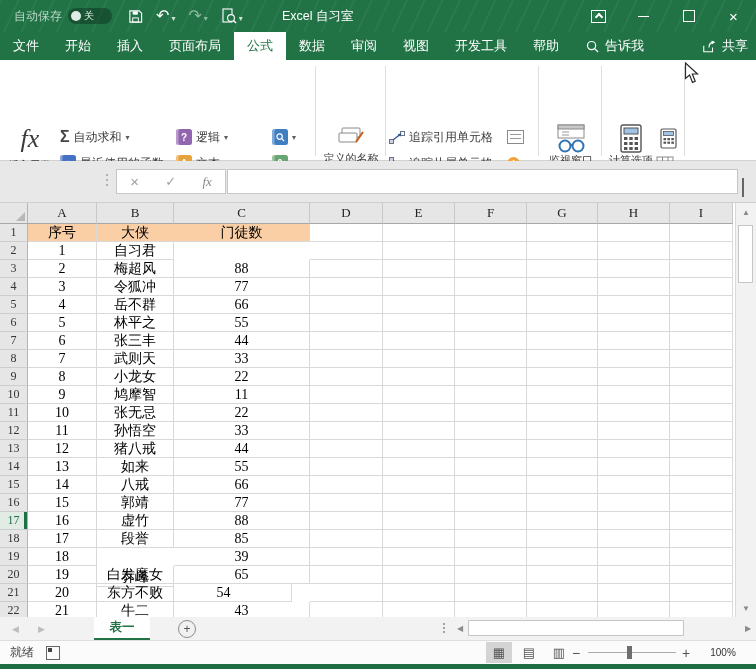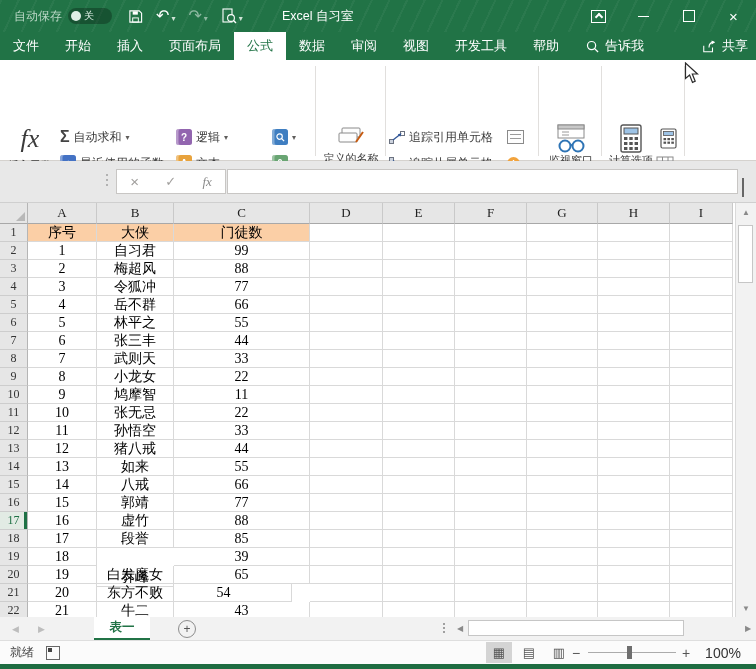--- a/index.html
+++ b/index.html
@@ -105,21 +105,21 @@
   .statusbar{position:absolute;left:0;top:641px;width:756px;height:23px;background:#fbfbfb;font-size:12px;color:#444;}
   .ready{position:absolute;left:10px;top:0;height:23px;display:flex;align-items:center;}
   .macro{position:absolute;left:46px;top:5px;width:12px;height:12px;border:1px solid #666;position:absolute;}
   .macro i{position:absolute;left:1px;top:1px;width:4px;height:4px;background:#444;}
   .viewbtn{position:absolute;top:1px;width:26px;height:21px;display:flex;align-items:center;justify-content:center;font-size:13px;color:#555;}
   .viewbtn.active{background:#d4d4d4;}
   .zminus{position:absolute;left:572px;top:0;height:23px;display:flex;align-items:center;font-size:14px;color:#555;}
   .ztrack{position:absolute;left:588px;top:11px;width:88px;height:1px;background:#ababab;}
   .zthumb{position:absolute;left:627px;top:5px;width:5px;height:13px;background:#6e6e6e;}
   .zplus{position:absolute;left:682px;top:0;height:23px;display:flex;align-items:center;font-size:14px;color:#555;}
-  .zlabel{position:absolute;left:700px;top:0;height:23px;width:46px;display:flex;align-items:center;justify-content:center;font-size:14px;color:#333;}
+  .zlabel{position:absolute;left:700px;top:0;height:23px;width:46px;display:flex;align-items:center;justify-content:center;font-size:10px;color:#333;}
   .bottomstrip{position:absolute;left:0;top:664px;width:756px;height:5px;background:#1e6c41;}
   .cursor{position:absolute;left:684px;top:62px;z-index:50;}
 </style>
 </head>
 <body>
 
 <div id="win">
 
   <div class="titlebar">
     <div class="autosave">
@@ -450,21 +450,20 @@
       <div class="gcell peach" style="left: 174px; top: 21px; width: 136px;">门徒数</div>
       <div class="gcell" style="left: 310px; top: 21px; width: 73px;"></div>
       <div class="gcell" style="left: 383px; top: 21px; width: 72px;"></div>
       <div class="gcell" style="left: 455px; top: 21px; width: 72px;"></div>
       <div class="gcell" style="left: 527px; top: 21px; width: 71px;"></div>
       <div class="gcell" style="left: 598px; top: 21px; width: 72px;"></div>
       <div class="gcell" style="left: 670px; top: 21px; width: 63px;"></div>
       <div class="growh" style="top: 39px;">2</div>
       <div class="gcell" style="left: 28px; top: 39px; width: 69px;">1</div>
       <div class="gcell" style="left: 97px; top: 39px; width: 77px;">自习君</div>
-      <div class="gcell" style="left: 174px; top: 39px; width: 136px;">99</div>
       <div class="gcell" style="left: 310px; top: 39px; width: 73px;"></div>
       <div class="gcell" style="left: 383px; top: 39px; width: 72px;"></div>
       <div class="gcell" style="left: 455px; top: 39px; width: 72px;"></div>
       <div class="gcell" style="left: 527px; top: 39px; width: 71px;"></div>
       <div class="gcell" style="left: 598px; top: 39px; width: 72px;"></div>
       <div class="gcell" style="left: 670px; top: 39px; width: 63px;"></div>
       <div class="growh" style="top: 57px;">3</div>
       <div class="gcell" style="left: 28px; top: 57px; width: 69px;">2</div>
       <div class="gcell" style="left: 97px; top: 57px; width: 77px;">梅超风</div>
       <div class="gcell" style="left: 174px; top: 57px; width: 136px;">88</div>

